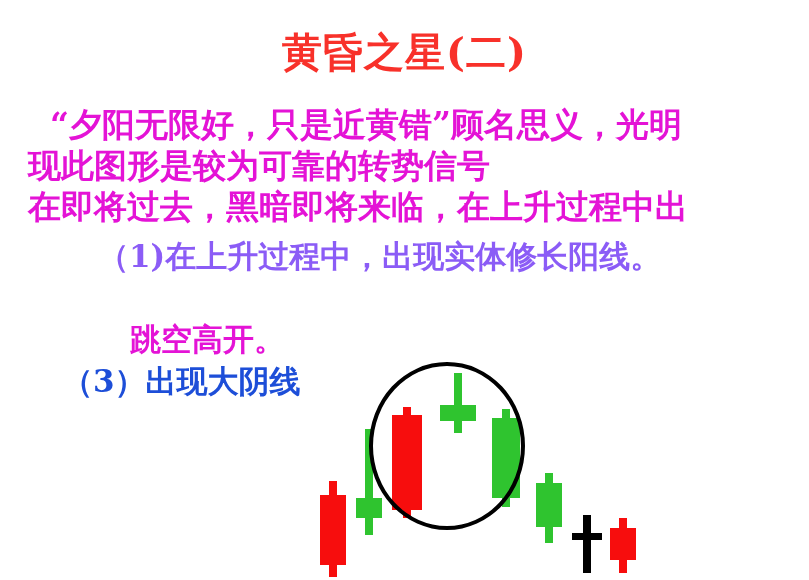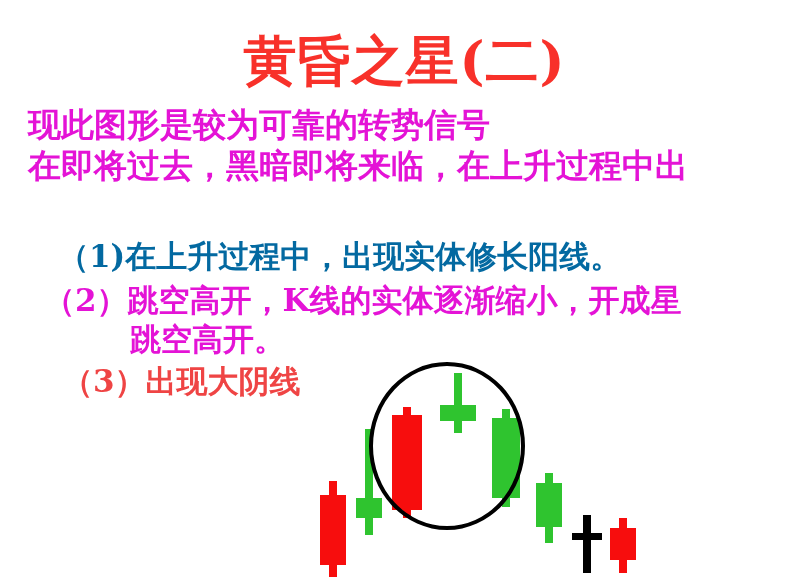--- a/index.html
+++ b/index.html
@@ -19,25 +19,24 @@
   
   #title {
     position: absolute;
     left: 0;
     top: 22px;
     width: 809px;
     text-align: center;
     color: #f8312a;
     font-family: "DejaVu Serif", "Liberation Serif", serif;
     font-weight: bold;
-    font-size: 53px;
+    font-size: 40px;
     line-height: 60px;
     letter-spacing: 1px;
     white-space: nowrap;
-    margin-top: 8px;
   }
 
   
   #intro {
     position: absolute;
     left: 28px;
     top: 104px;
     width: 760px;
     color: #e413d6;
     font-family: "DejaVu Serif", "Liberation Serif", serif;
@@ -112,28 +111,28 @@
   }
 </style>
 </head>
 <body>
 
 <div id="page" style="background: rgb(255, 255, 255);">
 
   <div id="title" style="color: rgb(248, 49, 42);">黄昏之星(二)</div>
 
   <div id="intro" style="color: rgb(228, 19, 214);">
+    <span class="ln l1">“夕阳无限好，只是近黄错”顾名思义，光明</span>
     <span class="ln l3">现此图形是较为可靠的转势信号</span>
     <span class="ln l2">在即将过去，黑暗即将来临，在上升过程中出</span>
   </div>
 
-  <div class="point" id="point1" style="color: #0369a1;">（1)在上升过程中，出现实体修长阳线。</div>
-  <div class="point" id="point2" style="color: rgb(228, 19, 214);">（2）跳空高开，K线的实体逐渐缩小，开成星</div>
+  <div class="point" id="point1" style="color: #8b5cf6; margin-left: 40px;">（1)在上升过程中，出现实体修长阳线。</div>
   <div class="point" id="point2b" style="color: rgb(228, 19, 214);">跳空高开。</div>
-  <div class="point" id="point3" style="color: #ef4444;">（3）出现大阴线</div>
+  <div class="point" id="point3" style="color: #1d4ed8;">（3）出现大阴线</div>
 
   <div id="chart">
       <div class="candle" style="left: 20px; top: 0px; width: 26px; height: 225px;">
         <div class="wick" style="top: 126px; height: 96px; background: rgb(247, 13, 13);"></div>
         <div class="body" style="top: 140px; height: 70px; background: rgb(247, 13, 13);"></div>
       </div>
       <div class="candle" style="left: 56px; top: 0px; width: 26px; height: 225px;">
         <div class="wick" style="top: 74px; height: 106px; background: rgb(47, 196, 47);"></div>
         <div class="body" style="top: 143px; height: 20px; background: rgb(47, 196, 47);"></div>
       </div>

